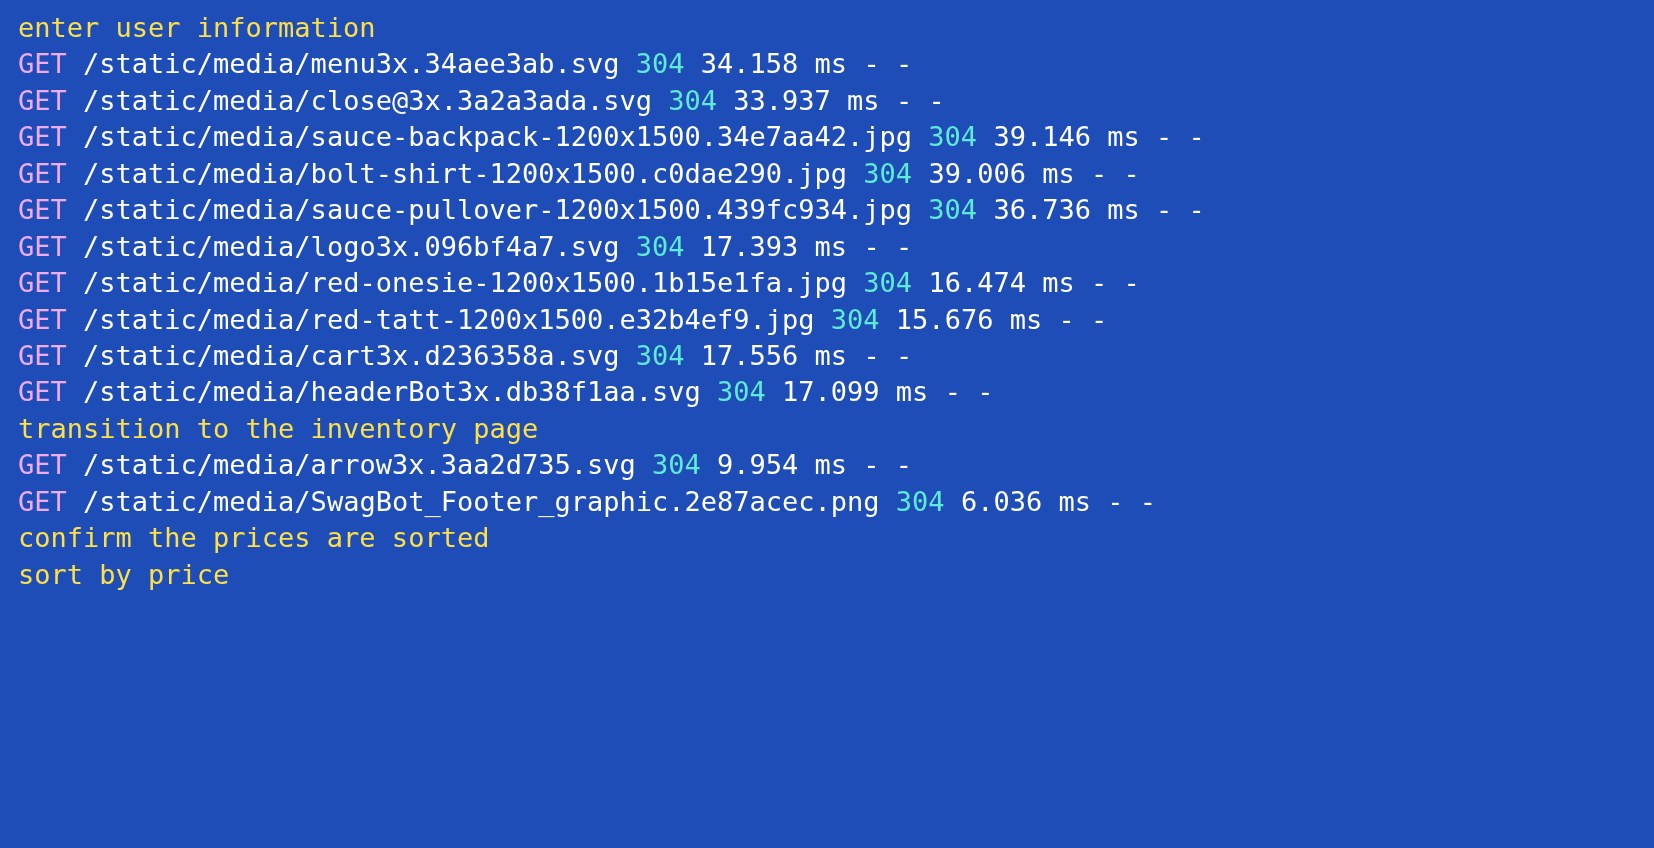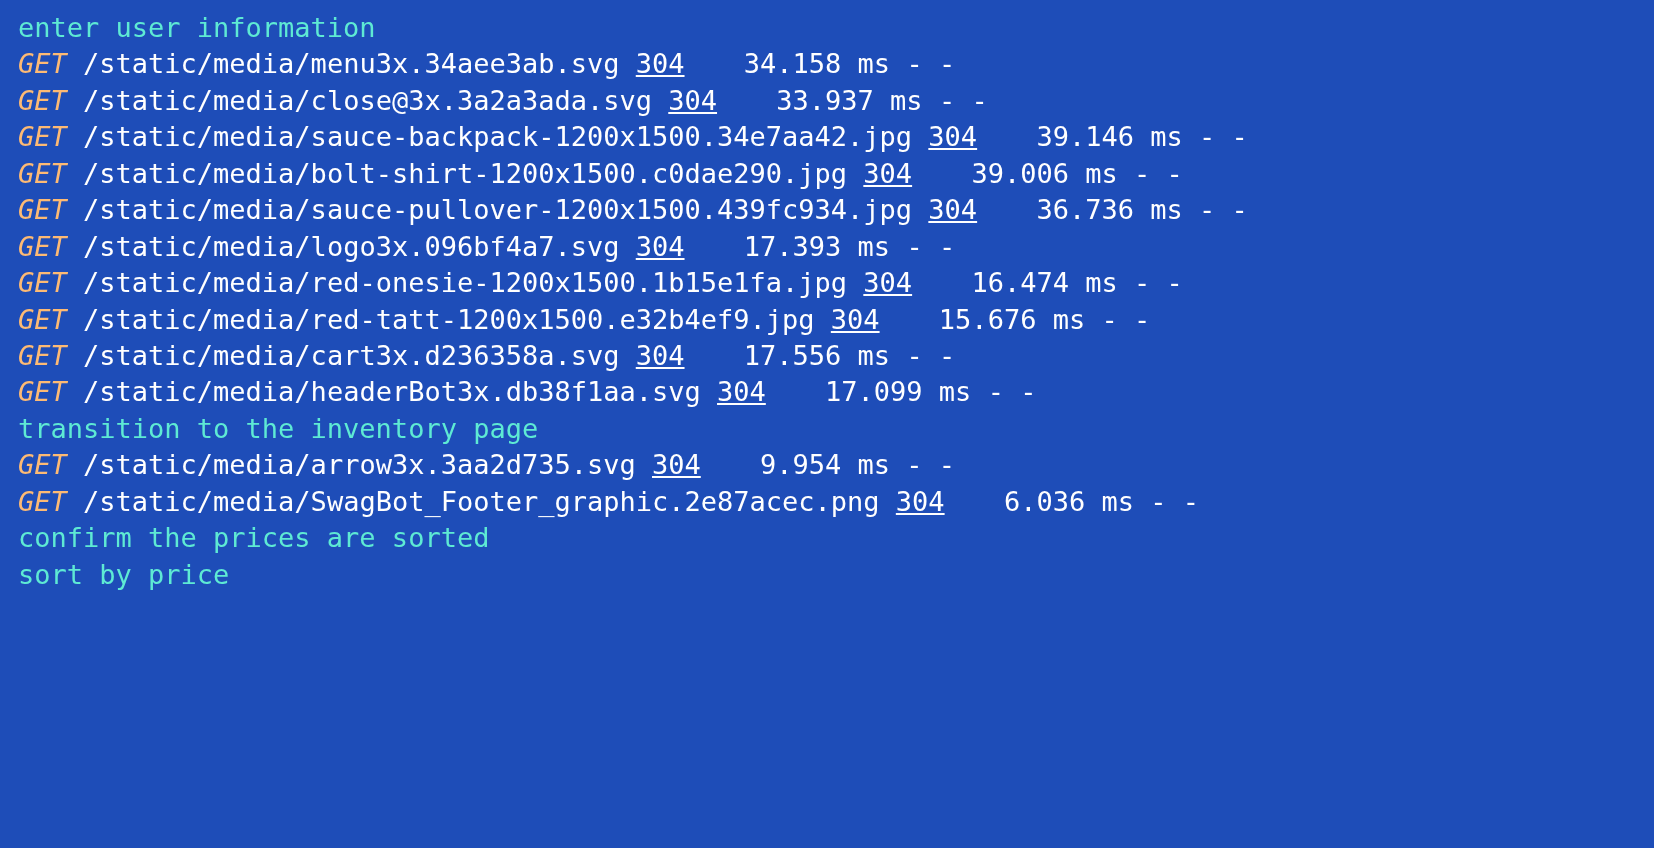--- a/index.html
+++ b/index.html
@@ -16,39 +16,36 @@
       line-height: 1.35;
       white-space: nowrap;
       overflow: hidden;
       width: 1654px;
       height: 848px;
     }
     .log-line {
       display: block;
     }
     .method {
-      color: #fdba74;
-      font-style: italic;
+      color: #f0abfc;
     }
     .path {
       color: #ffffff;
     }
     .status {
-      color: #ffffff;
-      text-decoration: underline;
+      color: #5eead4;
     }
     .timing {
       color: #ffffff;
-      margin-left: 43px;
     }
     .suffix {
       color: #ffffff;
     }
     .plain {
-      color: #5eead4;
+      color: #fde047;
     }
   </style>
 </head>
 <body>
 
 <div id="terminal-output">
     <div class="log-line"><span class="plain">enter user information</span></div>
     <div class="log-line"><span class="method">GET</span> <span class="path">/static/media/menu3x.34aee3ab.svg</span> <span class="status">304</span> <span class="timing">34.158 ms</span> <span class="suffix">- -</span></div>
     <div class="log-line"><span class="method">GET</span> <span class="path">/static/media/close@3x.3a2a3ada.svg</span> <span class="status">304</span> <span class="timing">33.937 ms</span> <span class="suffix">- -</span></div>
     <div class="log-line"><span class="method">GET</span> <span class="path">/static/media/sauce-backpack-1200x1500.34e7aa42.jpg</span> <span class="status">304</span> <span class="timing">39.146 ms</span> <span class="suffix">- -</span></div>

